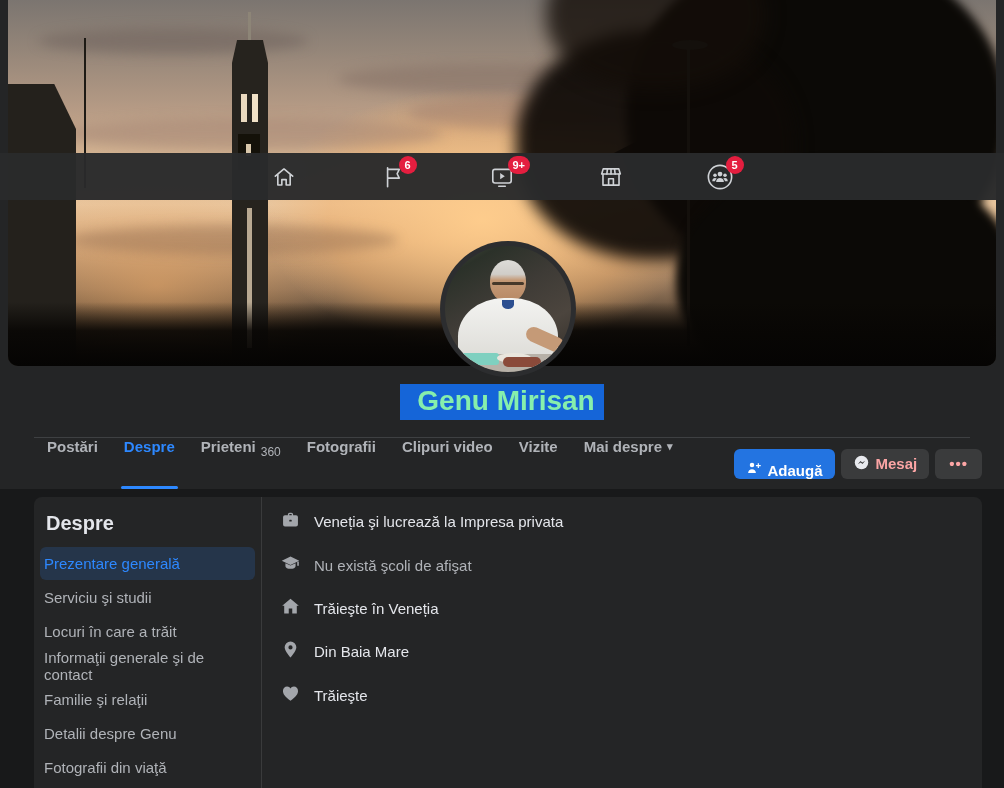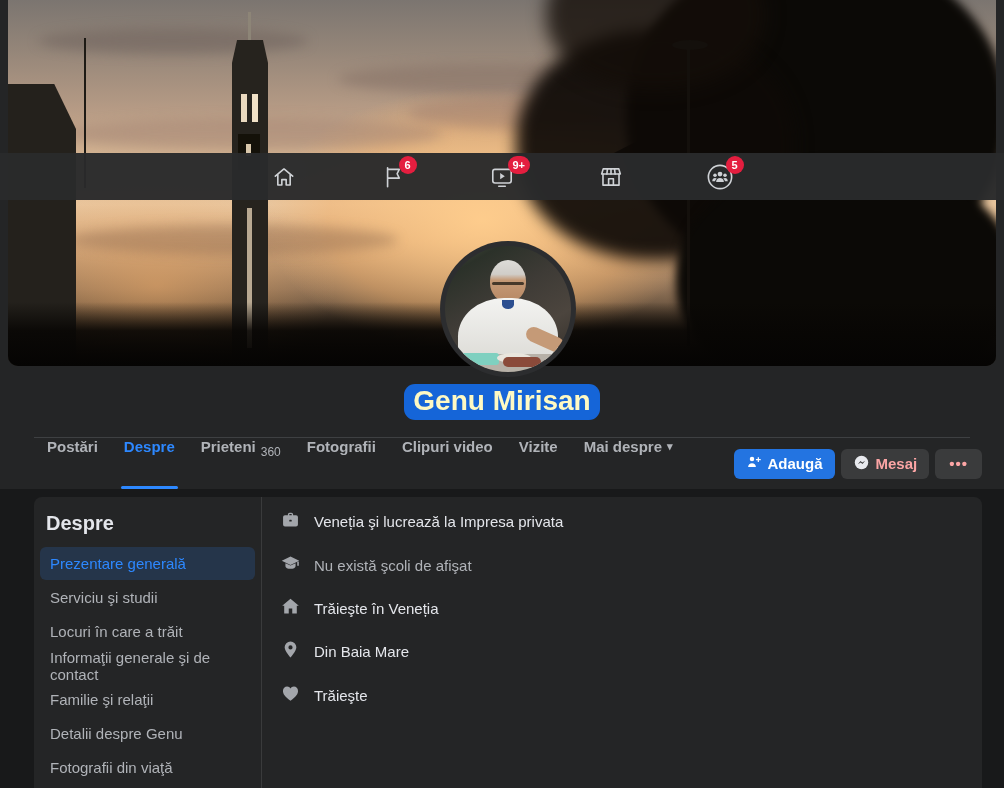--- a/index.html
+++ b/index.html
@@ -69,45 +69,45 @@
     border-radius:46% 46% 8% 8% / 62% 62% 6% 6%; }
   .av-collar { position:absolute; left:57px; top:54px; width:12px; height:9px; background:#2d4f90; border-radius:0 0 50% 50%; }
   .av-arm { position:absolute; left:80px; top:86px; width:40px; height:15px; background:#c59a77; border-radius:8px; transform:rotate(24deg); }
   .av-table { position:absolute; left:0; bottom:0; width:100%; height:18px; background:#b7b1a8; }
   .av-tray { position:absolute; left:10px; bottom:7px; width:44px; height:12px; background:#7fd0c0; border-radius:3px; }
   .av-plate { position:absolute; left:52px; bottom:9px; width:34px; height:10px; background:#e9e5dd; border-radius:50%; }
   .av-food { position:absolute; left:58px; bottom:5px; width:38px; height:10px; background:#8a4a3a; border-radius:6px; }
 
   
   .name-row { position:absolute; left:0; top:384px; width:1004px; text-align:center; z-index:4; }
-  .name-hl { display:inline-block; background:#1565d8; color:#fef9c3; font-size:28px; font-weight:700; padding:1px 9px 3px 9px;border-radius:11px; }
+  .name-hl { display:inline-block; background:#1565d8; color:#86efac; font-size:28px; font-weight:700; padding:1px 9px 3px 17px; }
 
   .hdr-divider { position:absolute; left:34px; right:34px; top:437px; border-top:1px solid #3e4042; }
 
   
   .tabsrow { position:absolute; left:34px; top:438px; width:948px; height:51px; display:flex; justify-content:space-between; align-items:center; }
   .tabs { display:flex; height:51px; }
   .tab { position:relative; display:flex; align-items:flex-start; gap:5px; padding:0 13px; color:#b0b3b8; font-size:15px; font-weight:600; cursor:pointer; }
   .tab.active { color:#2d88ff; }
   .tab.active::after { content:""; position:absolute; left:10px; right:10px; bottom:0; height:3px; border-radius:2px; background:#2d88ff; }
   .tab .count { font-size:12px; font-weight:400; color:#b0b3b8; margin-top:7px; }
   .tab .caret { font-size:11px; margin-top:2px; }
   .actions { display:flex; gap:6px; align-items:center; }
   .btn { height:30px; border:none; border-radius:6px; display:flex; align-items:center; gap:6px; padding:0 12px;
          font-family:"Liberation Sans",sans-serif; font-size:15px; font-weight:600; cursor:pointer; }
-  .btn-primary { background:#2374e1; color:#fff; }
+  .btn-primary { background:#2374e1; color:#fff;align-items:flex-end; }
   .btn-secondary { background:#3a3b3c; color:#fca5a5; }
   .btn-more { padding:0 14px; font-size:15px; letter-spacing:1px; font-weight:700; }
 
   
   .card { position:absolute; left:34px; top:497px; width:948px; height:291px; background:#242526; border-radius:8px 8px 0 0; display:flex; }
   .about-nav { width:228px; border-right:1px solid #3a3b3c; padding:13px 6px 0 6px; }
   .about-heading { color:#e4e6eb; font-size:20px; font-weight:700; padding:2px 6px 12px 6px; }
   .about-list { list-style:none; }
-  .about-item { height:33px; display:flex; align-items:center; padding:0 10px; margin:0 0 1px 0; border-radius:6px;
+  .about-item { height:33px; display:flex; align-items:center; padding:0 4px; margin:0 0 1px 0; border-radius:6px;
                 color:#b0b3b8; font-size:15px; font-weight:500; cursor:pointer; }
   .about-item.active { background:rgba(45,136,255,.17); color:#2d88ff; }
   .about-content { flex:1; padding:3px 20px 0 18px;text-align:center; }
   .info-row { height:43.4px; display:flex; align-items:center; gap:13px; }
   .info-row svg { flex:none; color:#a3a6ab; }
   .info-text { color:#e4e6eb; font-size:15px; font-weight:500; }
   .info-row.muted .info-text { color:#b0b3b8; font-weight:400; }
 </style>
 </head>
 <body>

